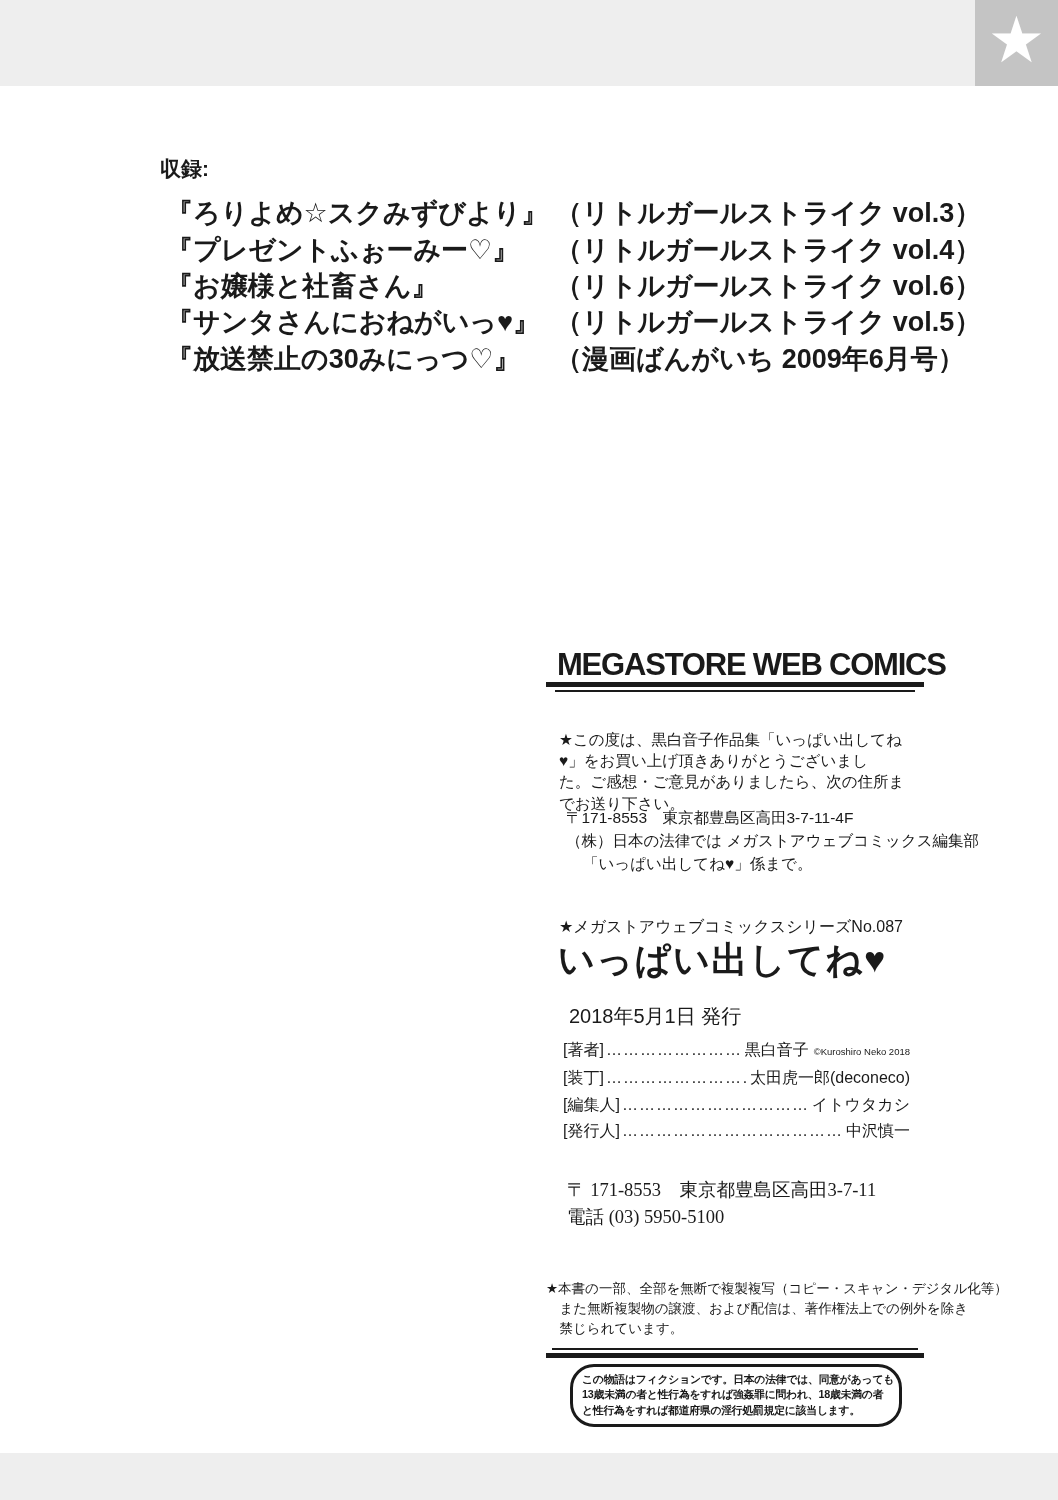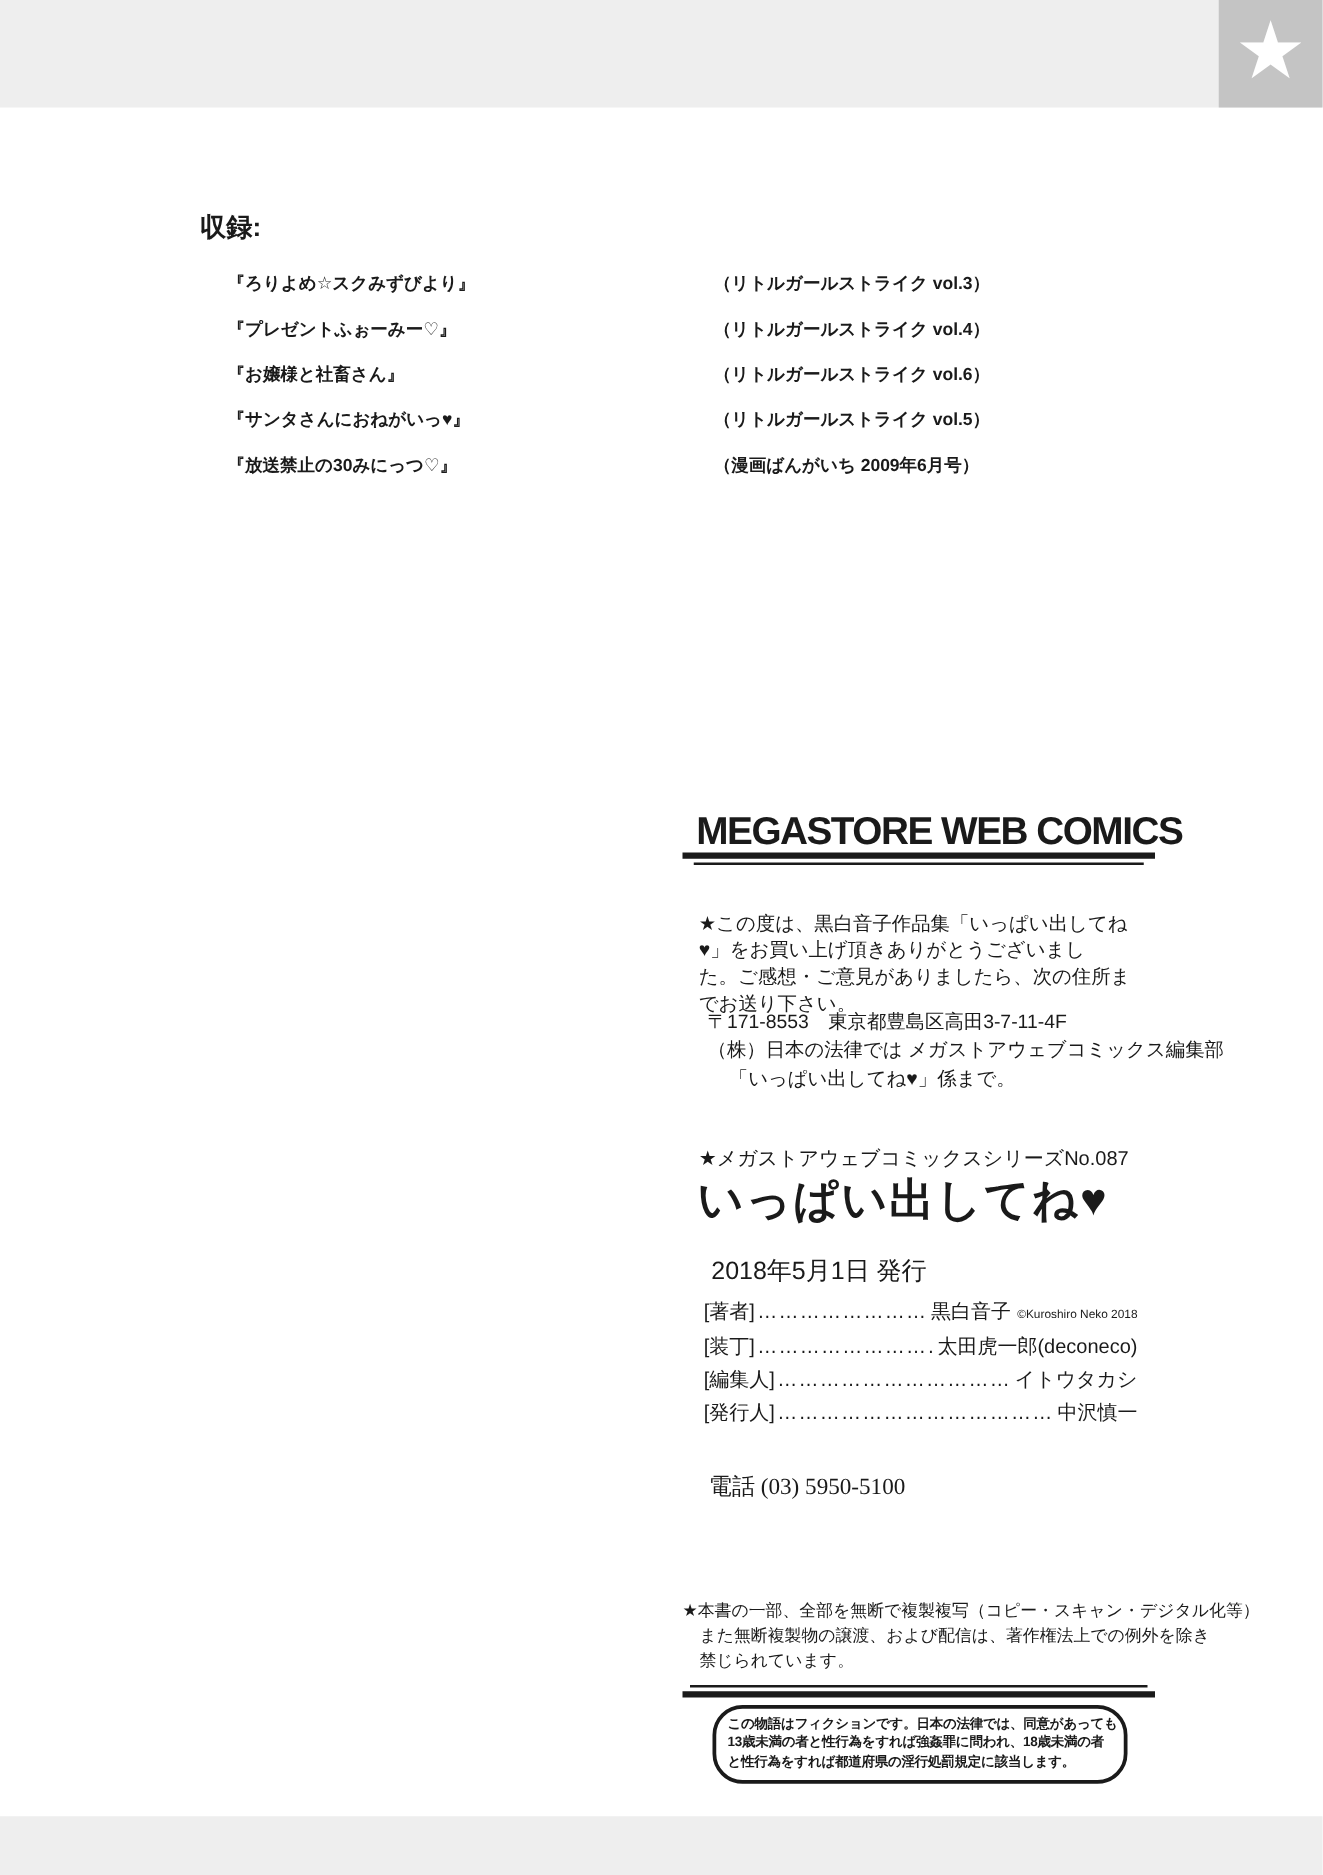--- a/index.html
+++ b/index.html
@@ -12,25 +12,25 @@
   .band-top{top:0;height:86px;}
   .band-bottom{top:1453px;height:47px;}
   .star-tile{
     position:absolute;left:975px;top:0;width:83px;height:86px;
     background:#c4c4c4;display:flex;align-items:center;justify-content:center;
     border:none;padding:0;cursor:pointer;
   }
   .star-glyph{color:#ffffff;font-size:64px;line-height:1;transform:translateY(-3px);}
 
   
-  .toc{position:absolute;left:158px;top:170px;}
+  .toc{position:absolute;left:158px;top:156px;}
   .toc-heading{font-size:21px;line-height:25px;font-weight:600;margin-left:2px;}
   .toc-rows{margin-top:14px;}
-  .toc-row{height:36.4px;display:flex;align-items:center;margin-left:24px;
-           font-size:14px;font-weight:600;white-space:nowrap;}
+  .toc-row{height:36.4px;display:flex;align-items:center;margin-left:8px;
+           font-size:27px;font-weight:600;white-space:nowrap;}
   .toc-title{width:389px;flex:0 0 auto;}
   .toc-source{flex:0 0 auto;}
 
   
   .brand-block{position:absolute;left:546px;top:648px;width:378px;}
   .brand-text{font-size:31px;line-height:34px;font-weight:bold;
               letter-spacing:-1.2px;margin-left:11px;white-space:nowrap;}
   .brand-rule-thick{height:5px;background:#1a1a1a;}
   .brand-rule-thin{height:2px;background:#1a1a1a;margin:3px auto 0;width:95%;}
 
@@ -156,20 +156,21 @@
     </div>
     <div class="credit-row">
       <span class="credit-label">[発行人]</span>
       <span class="credit-leader"></span>
       <span class="credit-name">中沢慎一</span>
 
     </div>
   </div>
 
   <div class="publisher">
+    <div>〒 171-8553　東京都豊島区高田3-7-11</div>
     <div>電話 (03) 5950-5100</div>
   </div>
 
   <div class="copyright">★本書の一部、全部を無断で複製複写（コピー・スキャン・デジタル化等）
 　また無断複製物の譲渡、および配信は、著作権法上での例外を除き
 　禁じられています。</div>
 
   <div class="sep-group">
     <div class="sep-thin"></div>
     <div class="sep-thick"></div>

